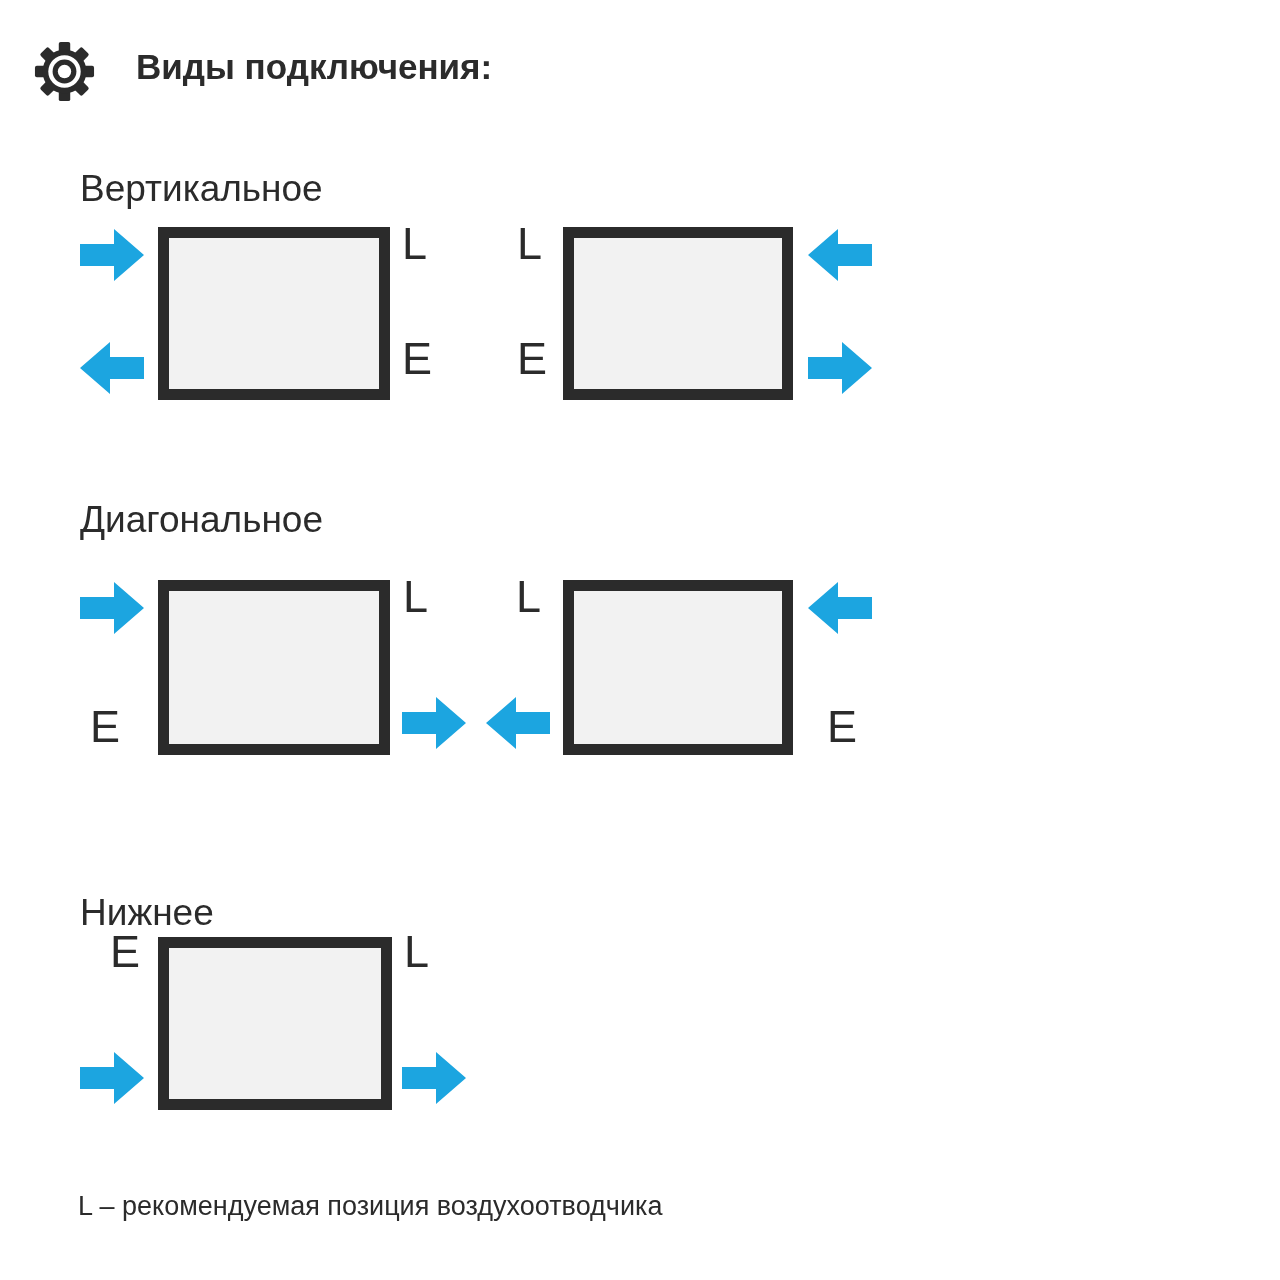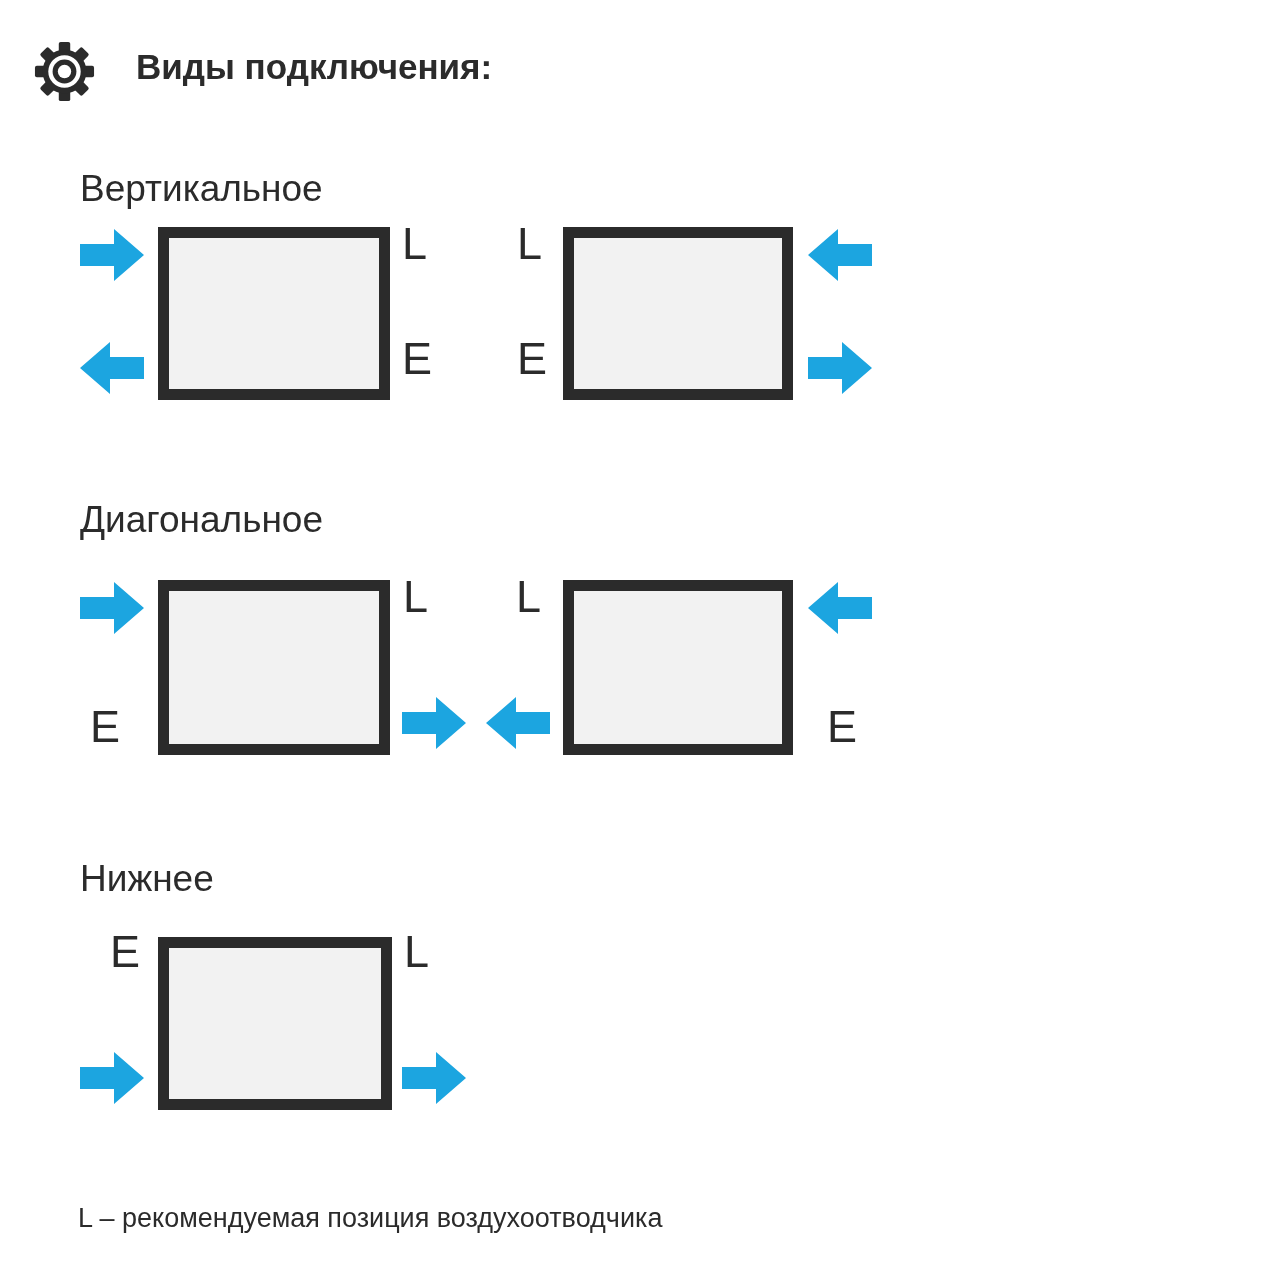--- a/index.html
+++ b/index.html
@@ -16,21 +16,21 @@
   }
   .gear{position:absolute;left:34px;top:41px;width:61px;height:61px;}
   .gear svg{display:block;width:100%;height:100%;}
   .header-title{position:absolute;left:136px;top:49px;margin:0;font-size:35px;font-weight:700;line-height:1;color:var(--ink);}
   .sec-title{position:absolute;left:78px;margin:2px;font-size:37px;font-weight:400;line-height:1;color:var(--ink);}
   .box{position:absolute;box-sizing:border-box;border:11px solid var(--ink);background:var(--box-fill);}
   .arrow{position:absolute;width:64px;height:52px;}
   .arrow svg{display:block;width:100%;height:100%;fill:var(--arrow-blue);}
   .arrow.flip svg{transform:scaleX(-1);}
   .pt-label{position:absolute;font-size:45px;font-weight:400;line-height:1;color:var(--ink);}
-  .legend{position:absolute;left:78px;top:1188px;font-size:27px;line-height:37px;color:var(--ink);margin-top:12px;}
+  .legend{position:absolute;left:78px;top:1188px;font-size:27px;line-height:37px;color:var(--ink);}
   .legend div{white-space:nowrap;}
 </style>
 </head>
 <body>
 
 <div class="canvas">
 
   <div class="gear">
     <svg viewBox="0 0 64 64" aria-hidden="true">
       <g fill="var(--ink)">
@@ -109,21 +109,21 @@
     <div class="box" style="left:563px;top:580px;width:230px;height:175px"></div>
     <div class="arrow flip" style="left:808px;top:582px">
       <svg viewBox="0 0 64 52">
           <polygon points="0,15 34,15 34,0 64,26 34,52 34,37 0,37"></polygon>
         </svg>
     </div>
     <div class="pt-label" style="left:827px;top:704px">E</div>
   </section>
 
   <section>
-    <h2 class="sec-title" style="top:858px">Нижнее</h2>
+    <h2 class="sec-title" style="top:892px">Нижнее</h2>
 
     <div class="pt-label" style="left:110px;top:929px">E</div>
     <div class="box" style="left:158px;top:937px;width:234px;height:173px"></div>
     <div class="pt-label" style="left:404px;top:929px">L</div>
     <div class="arrow" style="left:80px;top:1052px">
       <svg viewBox="0 0 64 52">
           <polygon points="0,15 34,15 34,0 64,26 34,52 34,37 0,37"></polygon>
         </svg>
     </div>
     <div class="arrow" style="left:402px;top:1052px">

